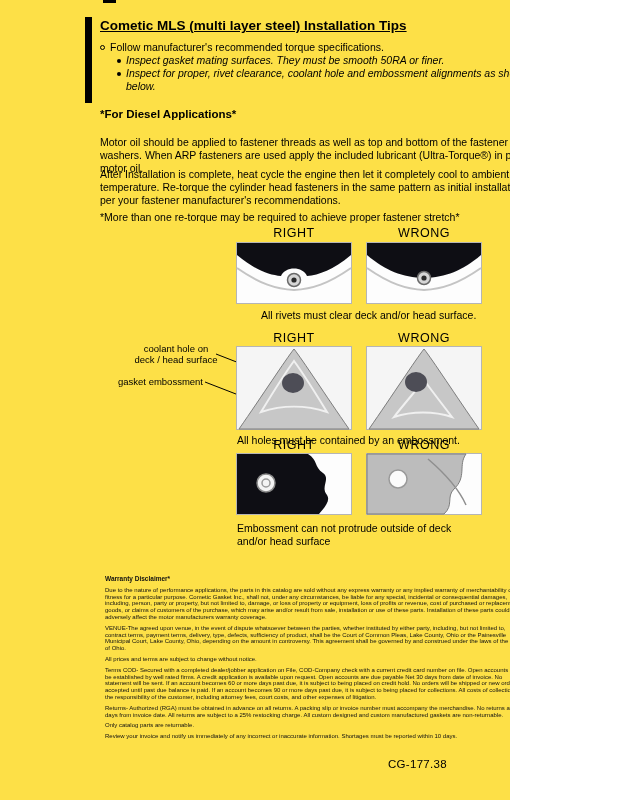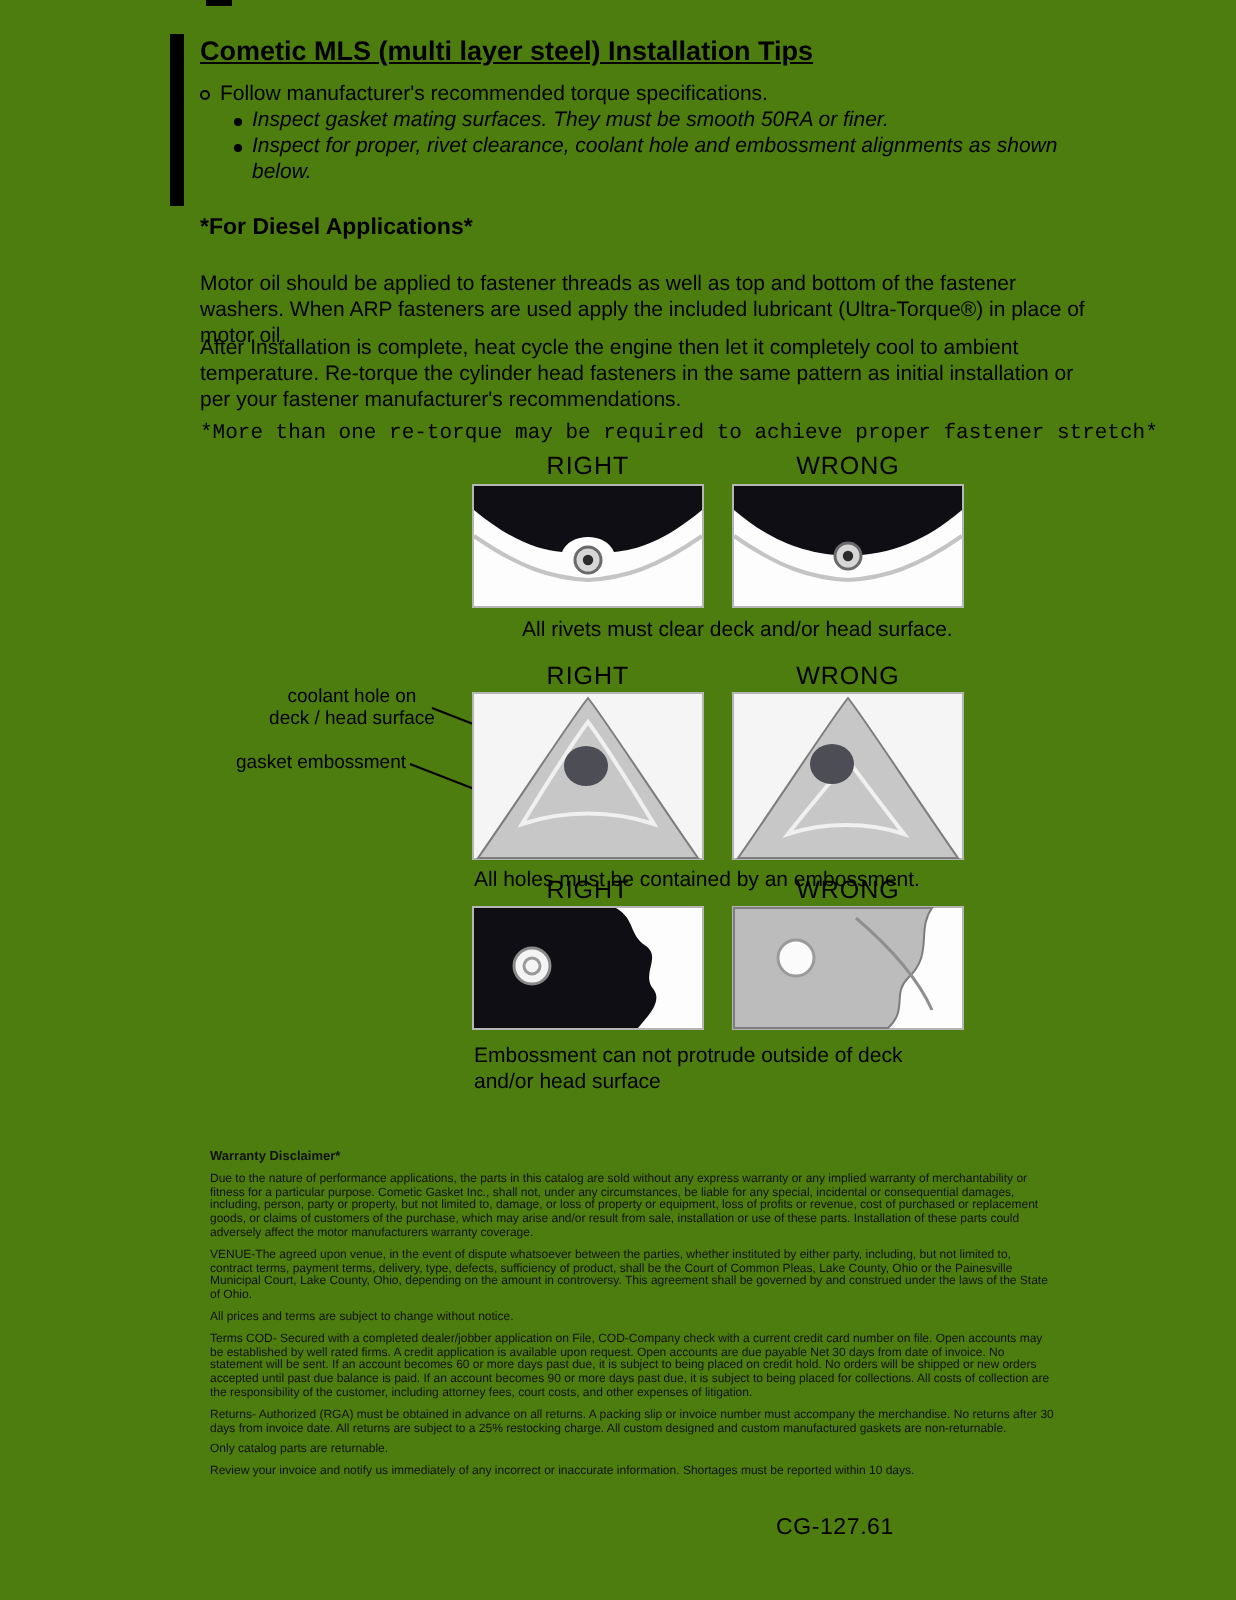--- a/index.html
+++ b/index.html
@@ -1,39 +1,39 @@
 <!DOCTYPE html>
 <html><head>
 <meta charset="utf-8">
 <style>
   * { margin:0; padding:0; box-sizing:border-box; }
   html,body { background:#ffffff; }
   .page {
-    position:relative; width:618px; height:800px; background:#4d7c0f;
+    position:relative; width:510px; height:800px; background:#fde047;
     font-family:"Liberation Sans", sans-serif; color:#000; overflow:hidden;
   }
   .crop-mark { position:absolute; left:103px; top:0; width:13px; height:3px; background:#000; }
   .revision-bar { position:absolute; left:85px; top:17px; width:7px; height:86px; background:#000; }
 
   .title {
     position:absolute; left:100px; top:18px; font-size:13.5px; font-weight:bold;
     text-decoration:underline; white-space:nowrap;
   }
 
   .tips { position:absolute; left:100px; top:41px; width:445px; font-size:10.5px; line-height:13px; }
   .tip-row { display:flex; align-items:flex-start; }
   .o-bullet { width:5px; height:5px; border:1px solid #000; border-radius:50%; margin:3.5px 5px 0 0; flex:none; }
   .sub { margin-left:17px;font-style:italic; }
   .dot-bullet { width:4px; height:4px; background:#000; border-radius:50%; margin:4.5px 5px 0 0; flex:none; }
 
   .diesel-heading { position:absolute; left:100px; top:108px; font-size:11.5px; font-weight:bold; }
   .para { position:absolute; left:100px; width:448px; font-size:10.5px; line-height:13.2px; }
   .para1 { top:136px; }
   .para2 { top:168px; }
-  .note { position:absolute; left:100px; top:211px; font-size:10.5px;font-family:Liberation Mono, monospace; }
+  .note { position:absolute; left:100px; top:211px; font-size:10.5px; }
 
   .diag-label { position:absolute; width:116px; text-align:center; font-size:12.5px; letter-spacing:0.5px; }
   .diag-img { position:absolute; width:116px; }
   .caption { position:absolute; font-size:10.5px; line-height:13px; }
 
   .coolant-label { position:absolute; left:133px; top:343px; width:86px; font-size:9.5px; line-height:11px;text-align:center; }
   .embossment-label { position:absolute; left:118px; top:376px; font-size:9.5px; white-space:nowrap; }
   .connector { position:absolute; left:203px; top:346px; width:95px; height:70px; }
 
   .legal { position:absolute; left:105px; top:576px; width:422px; font-size:6px; line-height:6.8px; color:#111; }
@@ -143,15 +143,15 @@
     <div class="legal-heading">Warranty Disclaimer*</div>
     <p>Due to the nature of performance applications, the parts in this catalog are sold without any express warranty or any implied warranty of merchantability or fitness for a particular purpose.  Cometic Gasket Inc., shall not, under any circumstances, be liable for any special, incidental or consequential damages, including, person, party or property, but not limited to, damage, or loss of property or equipment, loss of profits or revenue, cost of purchased or replacement goods, or claims of customers of the purchase, which may arise and/or result from sale, installation or use of these parts.  Installation of these parts could adversely affect the motor manufacturers warranty coverage.</p>
     <p>VENUE-The agreed upon venue, in the event of dispute whatsoever between the parties, whether instituted by either party, including, but not limited to, contract terms, payment terms, delivery, type, defects, sufficiency of product, shall be the Court of Common Pleas, Lake County, Ohio or the Painesville Municipal Court, Lake County, Ohio, depending on the amount in controversy. This agreement shall be governed by and construed under the laws of the State of Ohio.</p>
     <p>All prices and terms are subject to change without notice.</p>
     <p>Terms COD- Secured with a completed dealer/jobber application on File, COD-Company check with a current credit card number on file.  Open accounts may be established by well rated firms.  A credit application is available upon request.  Open accounts are due payable Net 30 days from date of invoice.  No statement will be sent.  If an account becomes 60 or more days past due, it is subject to being placed on credit hold.  No orders will be shipped or new orders accepted until past due balance is paid.  If an account becomes 90 or more days past due, it is subject to being placed for collections.  All costs of collection are the responsibility of the customer, including attorney fees, court costs, and other expenses of litigation.</p>
     <p>Returns- Authorized (RGA) must be obtained in advance on all returns.  A packing slip or invoice number must accompany the merchandise.  No returns after 30 days from invoice date.  All returns are subject to a 25% restocking charge.  All custom designed and custom manufactured gaskets are non-returnable.</p>
     <p>Only catalog parts are returnable.</p>
     <p>Review your invoice and notify us immediately of any incorrect or inaccurate information.  Shortages must be reported within 10 days.</p>
   </div>
 
-  <div class="footer-code">CG-127.61</div>
+  <div class="footer-code">CG-177.38</div>
 
 </div>
 
 </body></html>

